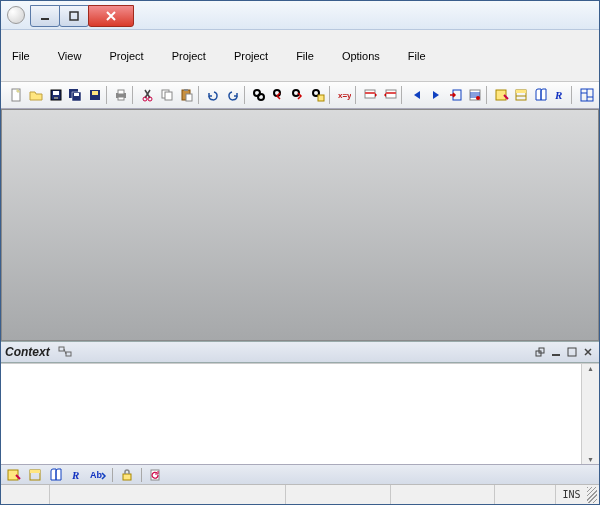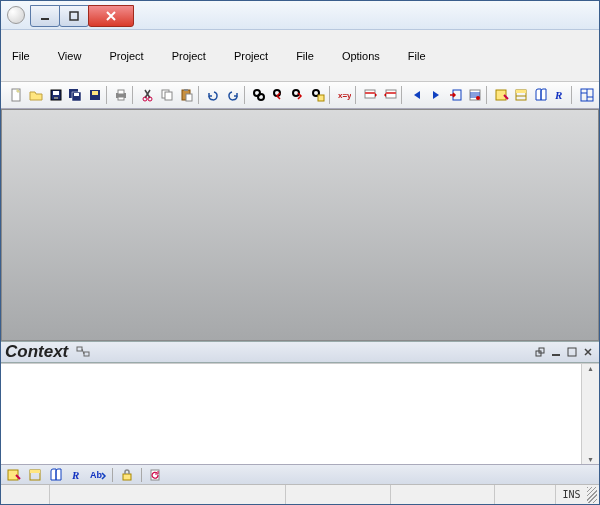--- a/index.html
+++ b/index.html
@@ -17,21 +17,21 @@
   .menu-item{padding:1px 7px;color:#000;cursor:default;}
   
   .toolbar{height:26px;background:linear-gradient(#fdfdfd,#e9ecef);border-bottom:1px solid #aab;display:flex;align-items:center;padding:0 4px;gap:0;}
   .tb-btn{width:22px;height:22px;display:flex;align-items:center;justify-content:flex-end;border:1px solid transparent;}
   .tb-sep{width:1px;height:18px;background:#b0b0b0;margin:0 3px;}
   .ico{width:14px;height:14px;display:block;}
   
   .workspace{flex:1;background:linear-gradient(#d9dadb,#a6a8aa);border:1px solid #888;margin:0;}
   
   .context-bar{height:20px;background:linear-gradient(#e8ecf3,#d5dce8);border-top:1px solid #9aa;border-bottom:1px solid #9aa;display:flex;align-items:center;padding:0 4px;}
-  .ctx-title{font-weight:bold;font-style:italic;font-family:Arial,sans-serif;font-size:17px;color:#222;margin-right:6px;}
+  .ctx-title{font-weight:bold;font-style:italic;font-family:Arial,sans-serif;font-size:12px;color:#222;margin-right:6px;}
   .ctx-spacer{flex:1;}
   .ctx-btn{width:14px;height:14px;display:flex;align-items:center;justify-content:center;color:#444;font-size:10px;margin-left:2px;}
   .context-body{height:100px;background:#fff;border-top:1px solid #ccc;position:relative;}
   .ctx-scroll{position:absolute;right:0;top:0;bottom:0;width:17px;background:#f0f0f0;border-left:1px solid #ccc;display:flex;flex-direction:column;justify-content:space-between;align-items:center;color:#666;font-size:8px;}
   
   .bottombar{height:19px;background:linear-gradient(#e8ecf3,#d5dce8);border-top:1px solid #aab;display:flex;align-items:center;padding:0 4px;gap:3px;}
   .bb-btn{width:18px;height:16px;display:flex;align-items:center;justify-content:center;}
   .bb-sep{width:1px;height:14px;background:#a8a8a8;margin:0 2px;}
   
   .statusbar{height:19px;background:#f0f0f0;border-top:1px solid #bbb;display:flex;align-items:center;}

